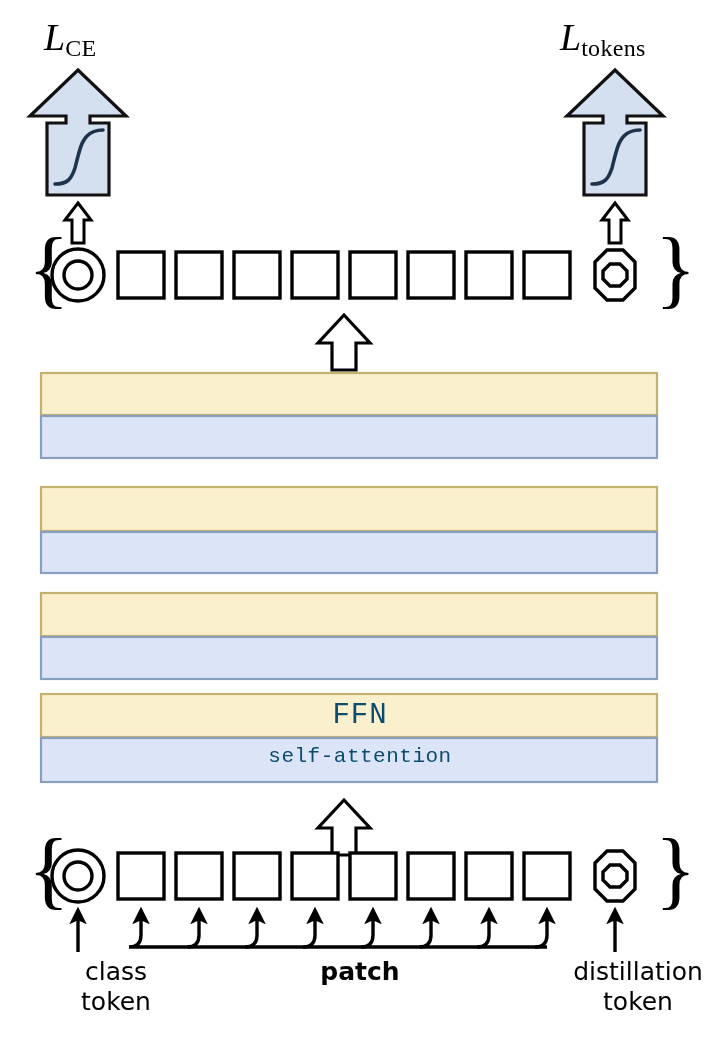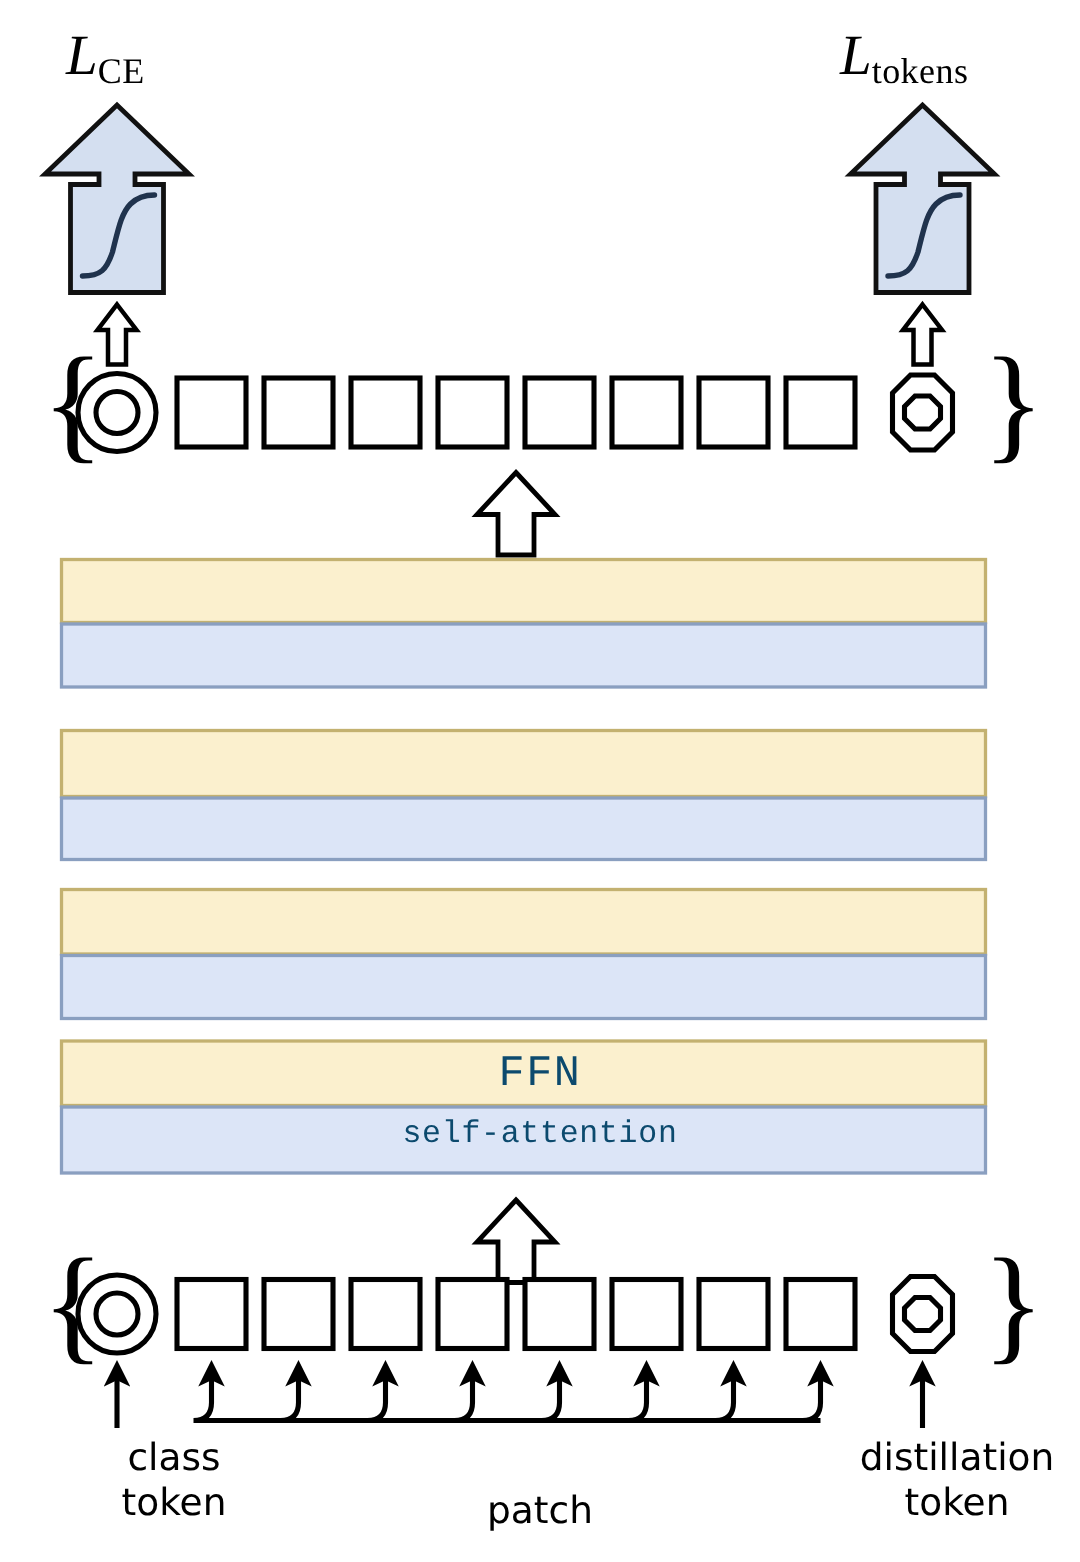--- a/index.html
+++ b/index.html
@@ -67,21 +67,21 @@
   .bottom-label {
     position: absolute;
     text-align: center;
     font-family: "DejaVu Sans", "Liberation Sans", sans-serif;
     font-size: 25px;
     color: #000000;
     line-height: 1.18;
     white-space: nowrap;
   }
   #lbl-class { left: 0px; top: 957px; width: 160px; margin-left: 36px; }
-  #lbl-patch { left: 280px; top: 992px; width: 160px; }
+  #lbl-patch { left: 280px; top: 957px; width: 160px; font-weight: bold; }
   #lbl-distill { left: 556px; top: 957px; width: 164px; }
 </style>
 </head>
 <body>
 
 <div id="figure">
 
   <svg class="layer" viewBox="0 0 720 1041" xmlns="http://www.w3.org/2000/svg">
 
     <defs>

